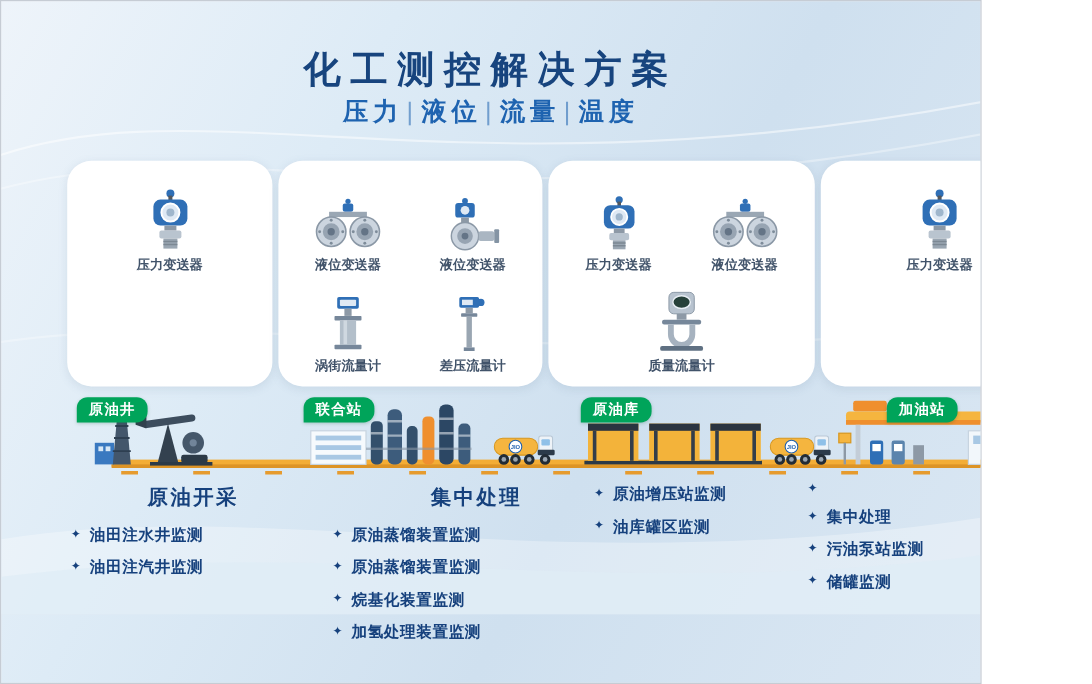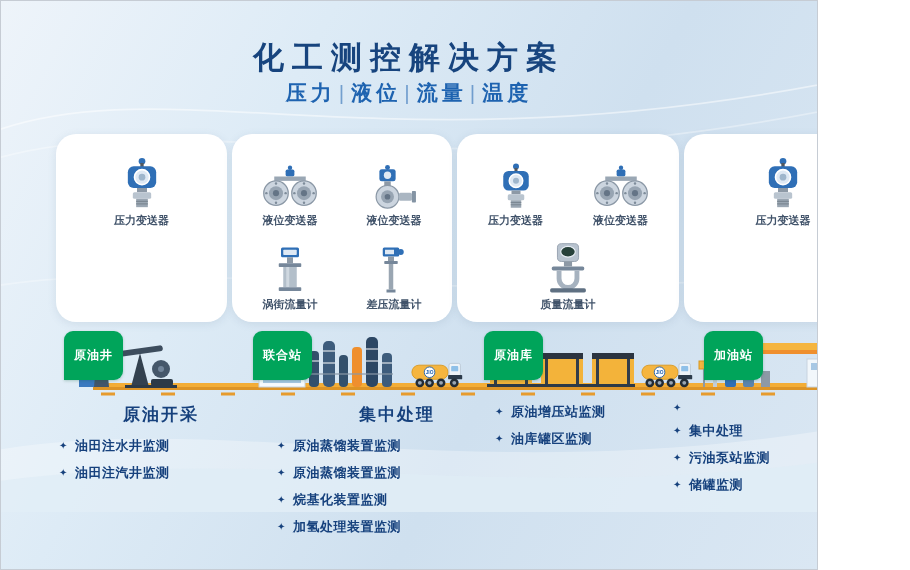--- a/index.html
+++ b/index.html
@@ -19,22 +19,22 @@
   .p2{width:220px;display:grid;grid-template-columns:1fr 1fr;grid-template-rows:1fr 1fr}
   .p3{width:222px;display:grid;grid-template-columns:1fr 1fr;grid-template-rows:1fr 1fr}
   .p3 .span2{grid-column:1/3}
   .p4{width:198px;display:grid;grid-template-rows:1fr 1fr}
   .item{display:flex;flex-direction:column;align-items:center;justify-content:flex-end;gap:3px;min-height:0}
   .lbl{font-size:11px;color:#41536a;font-weight:700;white-space:nowrap}
 
   .flow{position:absolute;top:322px;left:0;width:910px;height:88px}
   .flow .scene{position:absolute;inset:0}
   .tag{position:absolute;top:8px;background:#00a45a;color:#fff;font-size:12px;font-weight:700;
-       padding:16px 10px;border-radius:9px 9px 9px 0;letter-spacing:1px;box-shadow:0 1px 3px rgba(0,90,50,.25)}
-  .t1{left:63px}.t2{left:252px}.t3{left:483px}.t4{left:703px}
+       padding:2px 10px;border-radius:9px 9px 9px 0;letter-spacing:1px;box-shadow:0 1px 3px rgba(0,90,50,.25)}
+  .t1{left:63px}.t2{left:252px}.t3{left:483px}.t4{left:738px}
 
   .stages{position:absolute;top:402px;left:0;width:910px;height:160px}
   .stage{position:absolute}
   .stage h2{font-size:17px;font-weight:800;color:#16417d;text-align:right;letter-spacing:2px;margin-bottom:11px}
   .stage ul{list-style:none}
   .stage li{display:flex;align-items:center;gap:7px;font-size:13px;font-weight:700;color:#16417d;margin-bottom:9px;letter-spacing:.5px;white-space:nowrap}
   .bullet{font-size:10px;color:#16417d;line-height:1}
   .s1{left:58px;width:140px}
   .s2{left:276px;width:158px}
   .s3{left:494px;width:150px}

